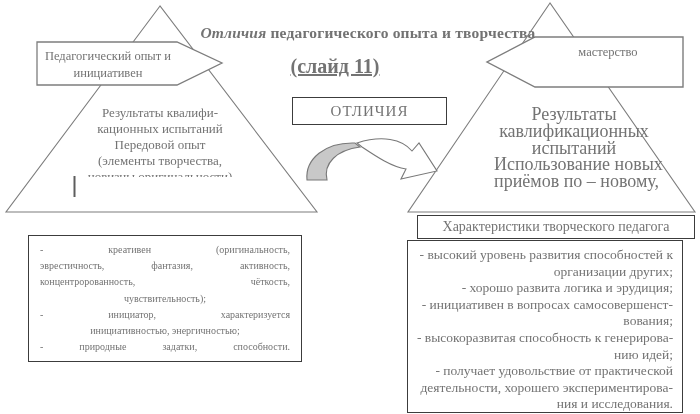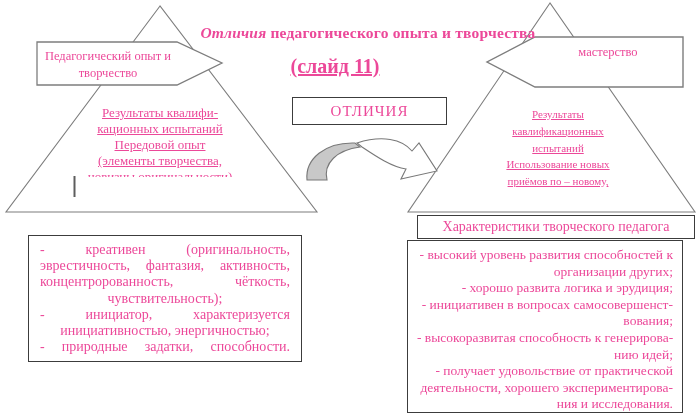--- a/index.html
+++ b/index.html
@@ -1,18 +1,18 @@
 <!DOCTYPE html>
 <html><head>
 <meta charset="utf-8">
 <style>
   html,body { margin:0; padding:0; background:#fff; }
   .stage {
     position:relative; width:700px; height:414px; background:#ffffff;
-    font-family:"Liberation Serif", serif; color:#ec4899; overflow:hidden;
+    font-family:"Liberation Serif", serif; color:#737373; overflow:hidden;
   }
   svg.shapes { position:absolute; left:0; top:0; width:700px; height:414px; }
 
   .title {
     position:absolute; left:168px; top:24px; width:400px; text-align:center;
     font-size:15.5px; font-weight:bold; letter-spacing:0.2px;
   }
   .t-em { font-style:italic; }
   .subtitle {
     position:absolute; left:270px; top:55px; width:130px; text-align:center;
@@ -20,40 +20,40 @@
   }
 
   .callout-text { position:absolute; text-align:center; font-size:12.5px; line-height:16.5px; }
   .left-callout-text  { left:39px;  top:48px; width:138px; }
   .right-callout-text { left:534px; top:44px; width:148px; }
   .callout-text .ln { white-space:pre; }
 
   .tri-text { position:absolute; text-align:center; }
   .left-tri-text  { left:80px;  top:105px; width:160px; height:72px; overflow:hidden;
                     font-size:13px;  line-height:16px; }
-  .right-tri-text { left:478px; top:106px; width:160px;
-                    font-size:11px; line-height:16.8px; }
-  .tri-text .ln { white-space:pre;text-decoration:underline; }
+  .right-tri-text { left:494px; top:106px; width:160px;
+                    font-size:18px; line-height:16.8px; }
+  .tri-text .ln { white-space:pre; }
 
   .otl-box {
     position:absolute; left:292px; top:97px; width:155px; height:28px;
     border:1px solid #3c3c3c; background:#fff; box-sizing:border-box;
     display:flex; align-items:center; justify-content:center;
     font-size:15px; letter-spacing:1px;
   }
 
   .hdr-box {
     position:absolute; left:417px; top:215px; width:278px; height:24px;
     border:1px solid #3c3c3c; background:#fff; box-sizing:border-box;
     display:flex; align-items:center; justify-content:center; font-size:14px;
   }
 
   .list-box { position:absolute; border:1px solid #3c3c3c; background:#fff; box-sizing:border-box; overflow:hidden; }
   .left-list  { left:28px;  top:235px; width:274px; height:127px; padding:6px 11px;
-                font-size:14px;   line-height:16.2px; }
+                font-size:10px;   line-height:16.2px; }
   .right-list { left:407px; top:240px; width:276px; height:173px; padding:6px 9px;
                 font-size:13.5px; line-height:16.6px;text-align:right; }
   .left-list .ln { text-align:center; }
   .left-list .ln:nth-child(1),
   .left-list .ln:nth-child(2),
   .left-list .ln:nth-child(3),
   .left-list .ln:nth-child(5),
   .left-list .ln:nth-child(7) { text-align:justify; text-align-last:justify; }
   .right-list .ln { white-space:pre; }
 </style>
@@ -78,21 +78,21 @@
       <path d="M10,50 C8,29 28,12 58,13 L63,17 C40,20 26,33 30,50 Z" fill="#c8c8c8" stroke="#787878" stroke-width="1.1"></path>
       <path d="M60,13 C85,5 105,9 115,21 L122,13 L140,41 L104,49 L109,39 C95,37 80,27 65,17 Z" fill="#ffffff" stroke="#787878" stroke-width="1.1"></path>
     </g>
   </svg>
 
   <div class="title"><span class="t-em">Отличия</span><span> педагогического опыта и творчества</span></div>
   <div class="subtitle">(слайд 11)</div>
 
   <div class="callout-text left-callout-text">
       <div class="ln">Педагогический опыт и</div>
-      <div class="ln">творчество</div>
+      <div class="ln">инициативен</div>
     </div>
   <div class="tri-text left-tri-text">
       <div class="ln">Результаты квалифи-</div>
       <div class="ln">кационных испытаний</div>
       <div class="ln">Передовой опыт</div>
       <div class="ln">(элементы творчества,</div>
       <div class="ln">новизны оригинальности)</div>
     </div>
 
   <div class="otl-box">

